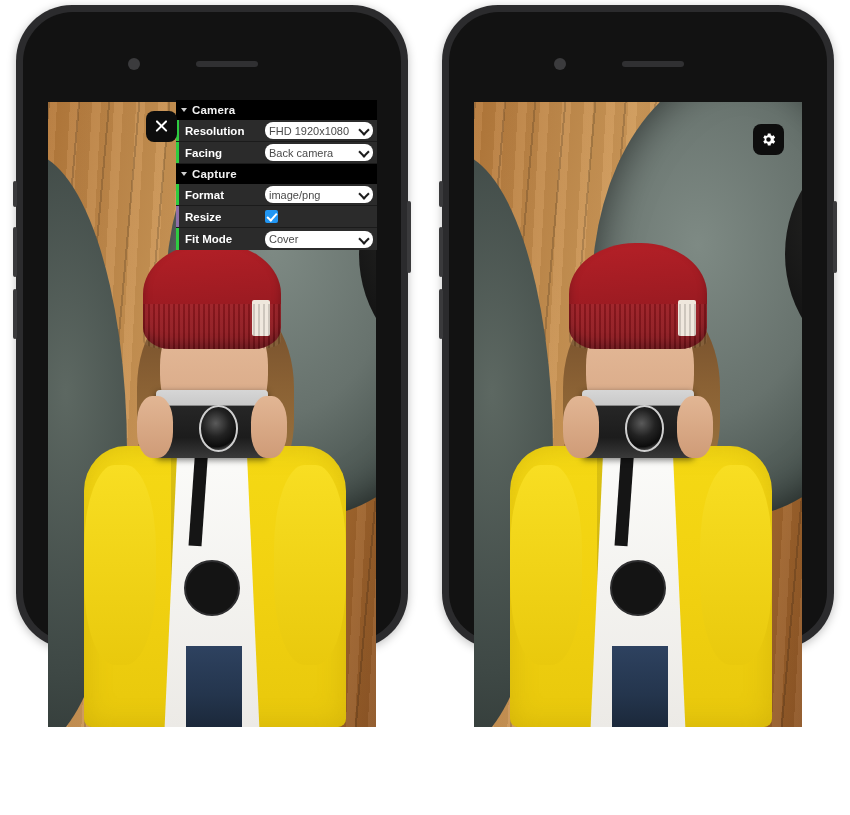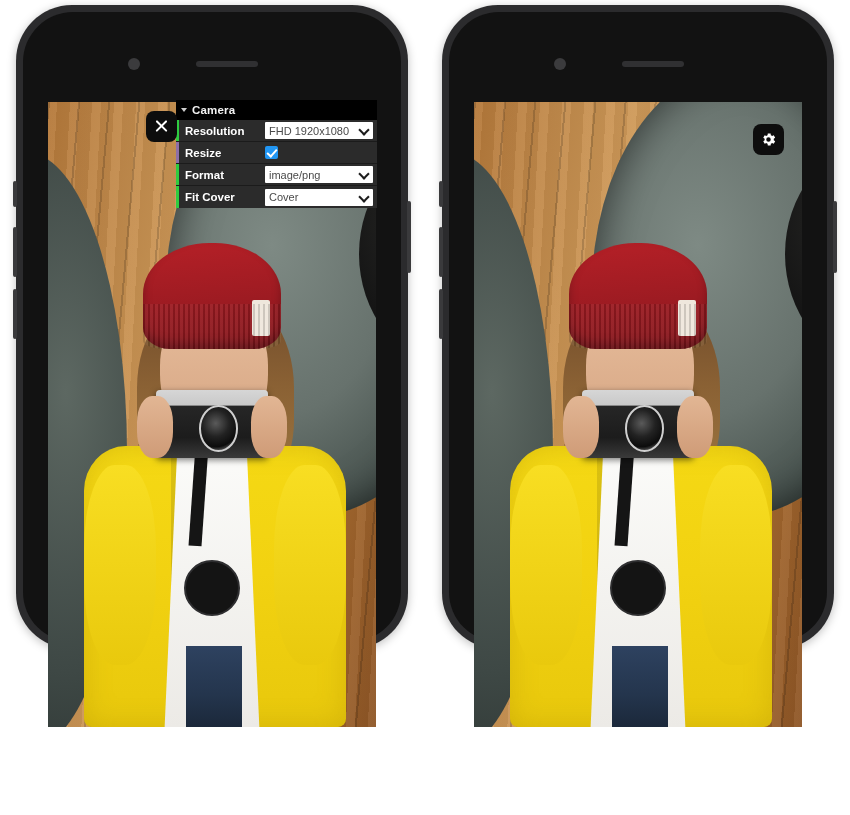--- a/index.html
+++ b/index.html
@@ -299,21 +299,21 @@
   }
   .ctrl { flex: 1; display: flex; align-items: center; }
 
   select.sel {
     -webkit-appearance: none;
     appearance: none;
     width: 108px;
     height: 17px;
     background: #ffffff;
     border: none;
-    border-radius: 1px;
+    border-radius: 8px;
     color: #4a4a4a;
     font-size: 11px;
     font-family: "Liberation Sans", sans-serif;
     padding: 0 18px 0 4px;
     outline: none;
   }
   .sel-wrap { position: relative; width: 108px; }
   .sel-wrap .chev {
     position: absolute;
     right: 5px; top: 4px;
@@ -463,48 +463,64 @@
         <span class="ctrl">
           <span class="sel-wrap">
             <select class="sel">
               <option>FHD 1920x1080</option>
             </select>
             <span class="chev"></span>
           </span>
         </span>
       </div>
 
-
-
       <div class="row">
-        <span class="bar" style="background:#8e6fa8"></span>
-        <span class="lbl">Resize</span>
+        <span class="bar" style="background:#2ecc40"></span>
+        <span class="lbl">Facing</span>
         <span class="ctrl">
-          <span class="checkbox"></span>
+          <span class="sel-wrap">
+            <select class="sel">
+              <option>Back camera</option>
+            </select>
+            <span class="chev"></span>
+          </span>
         </span>
+      </div>
+
+      <div class="section-head">
+        <span class="tri"></span>
+        <span>Capture</span>
       </div>
 
       <div class="row">
         <span class="bar" style="background:#2ecc40"></span>
         <span class="lbl">Format</span>
         <span class="ctrl">
           <span class="sel-wrap">
             <select class="sel">
               <option>image/png</option>
             </select>
             <span class="chev"></span>
           </span>
         </span>
       </div>
 
+      <div class="row">
+        <span class="bar" style="background:#8e6fa8"></span>
+        <span class="lbl">Resize</span>
+        <span class="ctrl">
+          <span class="checkbox"></span>
+        </span>
+      </div>
+
 
 
       <div class="row" style="border-bottom:none">
         <span class="bar" style="background:#2ecc40"></span>
-        <span class="lbl">Fit Cover</span>
+        <span class="lbl">Fit Mode</span>
         <span class="ctrl">
           <span class="sel-wrap">
             <select class="sel">
               <option>Cover</option>
             </select>
             <span class="chev"></span>
           </span>
         </span>
       </div>
     </div>

